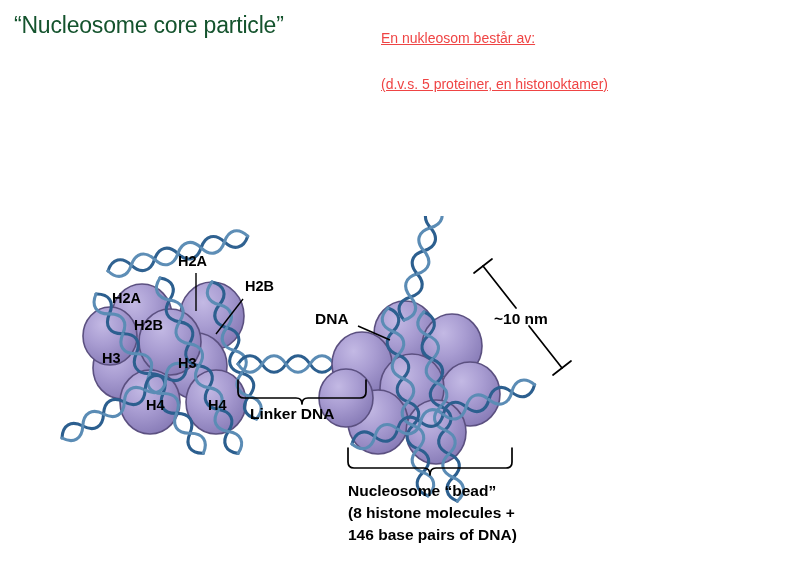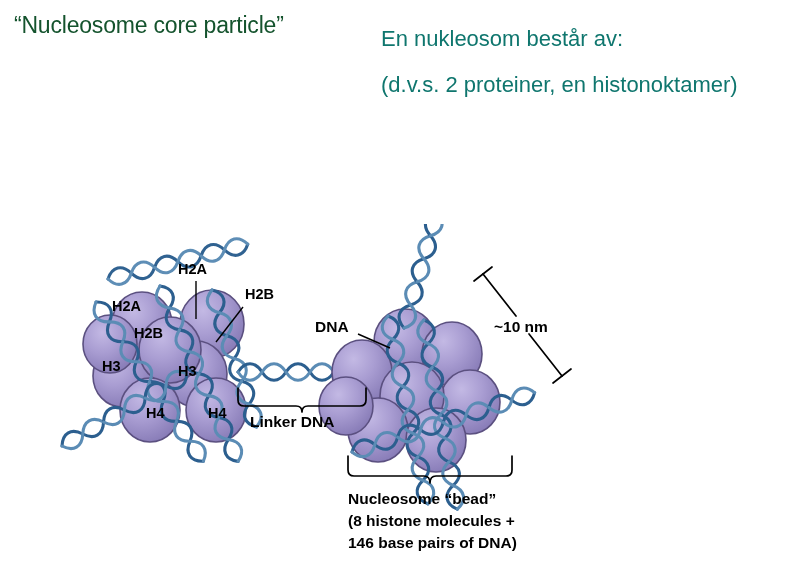--- a/index.html
+++ b/index.html
@@ -33,39 +33,40 @@
     white-space: nowrap;
     color: #14532d;
   }
 
   
   #body-text {
     position: absolute;
     left: 381px;
     top: 27px;
     width: 400px;
-    font-size: 22px;
+    font-size: 14px;
     line-height: 23px;
-    color: #0f766e;
+    color: #ef4444;
+    text-decoration: underline;
   }
   #body-text .para {
     margin: 0;
   }
   #body-text .spacer {
     height: 23px;
   }
   #body-text .line {
     white-space: nowrap;
   }
 
   
   #diagram-wrap {
     position: absolute;
     left: 0px;
-    top: 224px;
+    top: 216px;
     width: 640px;
     height: 350px;
   }
   #diagram {
     display: block;
   }
 
   .dlabel {
     font-family: "Liberation Sans", sans-serif;
     font-weight: bold;
@@ -96,21 +97,21 @@
 </head>
 <body>
 
 <div id="slide">
 
   <div id="slide-title">“Nucleosome core particle”</div>
 
   <div id="body-text">
     <div class="para line">En nukleosom består av:</div>
     <div class="spacer"></div>
-    <div class="para line">(d.v.s. 2 proteiner, en histonoktamer)</div>
+    <div class="para line">(d.v.s. 5 proteiner, en histonoktamer)</div>
     <div class="spacer"></div>
   </div>
 
   <div id="diagram-wrap">
     <svg id="diagram" width="640" height="350" viewBox="0 0 640 350" xmlns="http://www.w3.org/2000/svg">
       <defs>
         <radialGradient id="sphereGrad" cx="36%" cy="30%" r="78%">
           <stop offset="0%" stop-color="#c3b9e4"></stop>
           <stop offset="45%" stop-color="#a99dd2"></stop>
           <stop offset="100%" stop-color="#8478b4"></stop>

